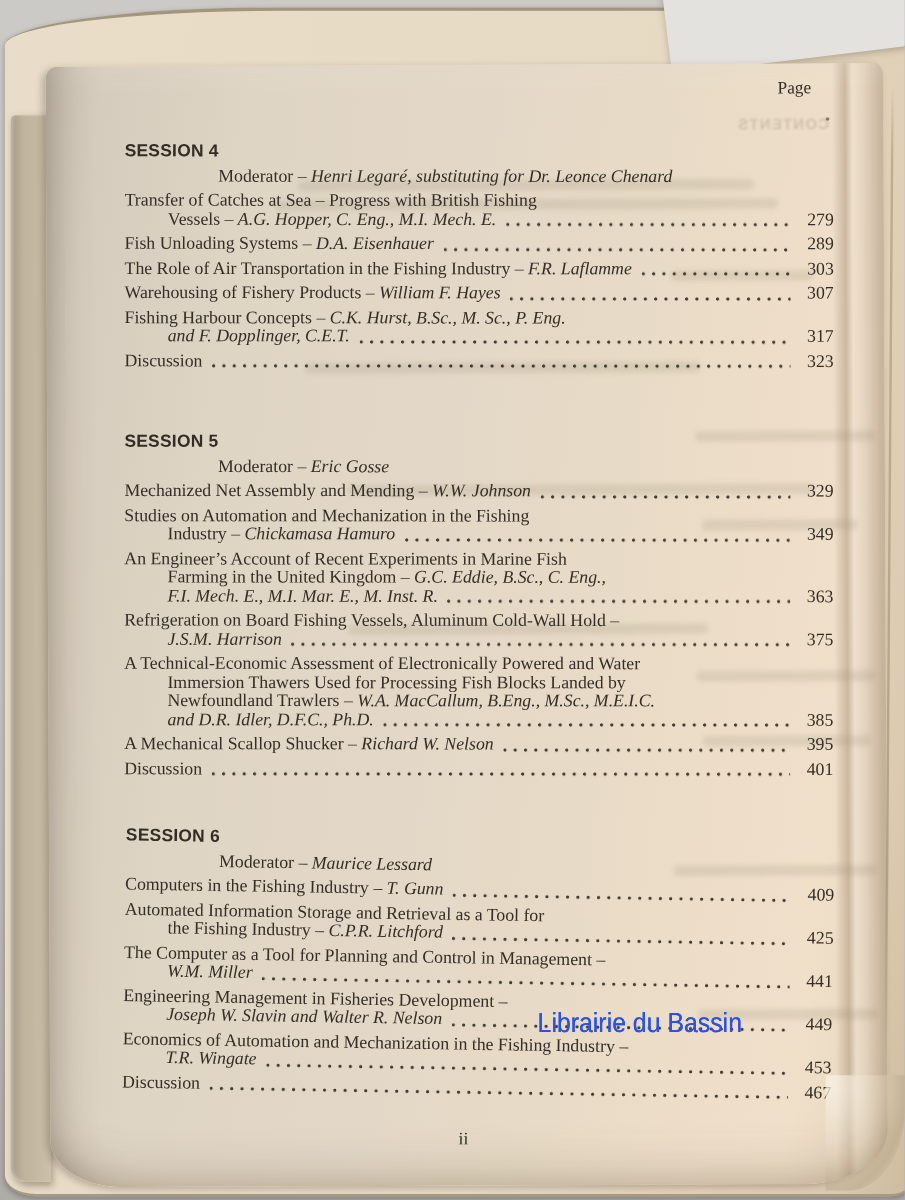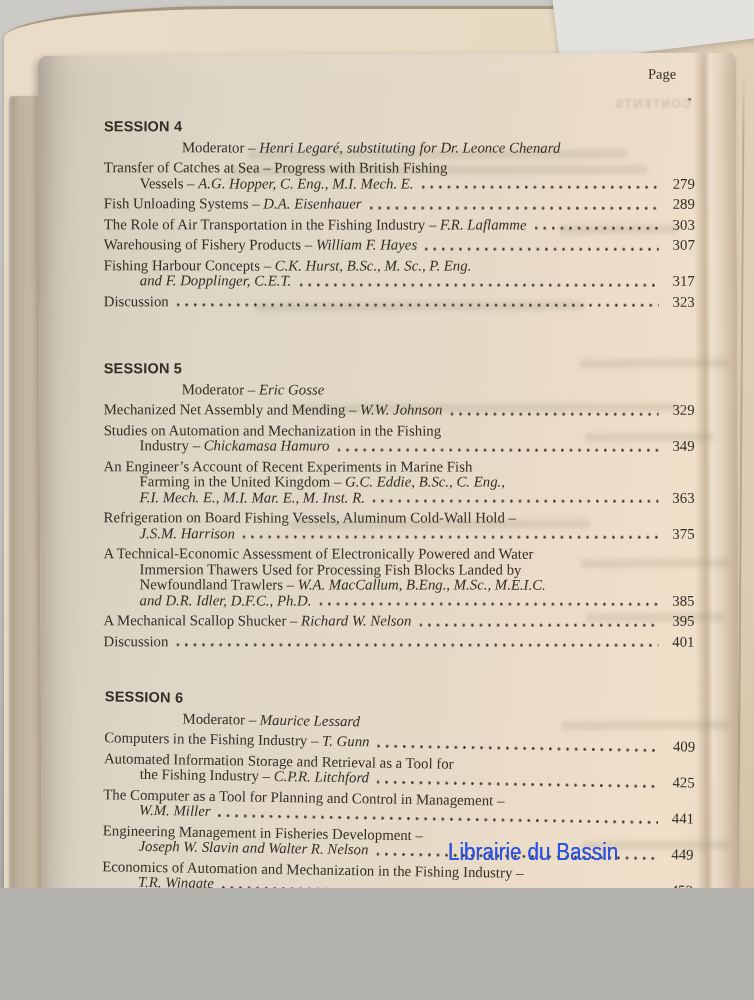--- a/index.html
+++ b/index.html
@@ -1,18 +1,18 @@
 <!DOCTYPE html>
 <html><head>
 <meta charset="utf-8">
 <style>
   html,body { margin:0; padding:0; }
   body { width:754px; height:1000px; overflow:hidden; background:#b3b1ac; }
 
-  #scene { position:relative; width:754px; height:888px; overflow:hidden;
+  #scene { position:relative; width:754px; height:1000px; overflow:hidden;
            background:linear-gradient(180deg,#cbcac6 0%,#c7c6c2 55%,#b6b4af 88%,#aeaca7 100%);
            font-family:"Liberation Serif", serif; }
 
   
   .behind { position:absolute; left:4px; top:6px; width:756px; height:986px;
             background:linear-gradient(100deg,#e9ddc9 0%,#e7dac3 60%,#dccbb0 92%,#cdbb9e 100%);
             border-radius:230px 210px 18px 26px / 32px 42px 14px 18px;
             border-top:3px solid #a2967f; border-bottom:2px solid #a89a82;
             box-shadow:0 2px 4px rgba(40,34,25,.3); z-index:1; }
 

